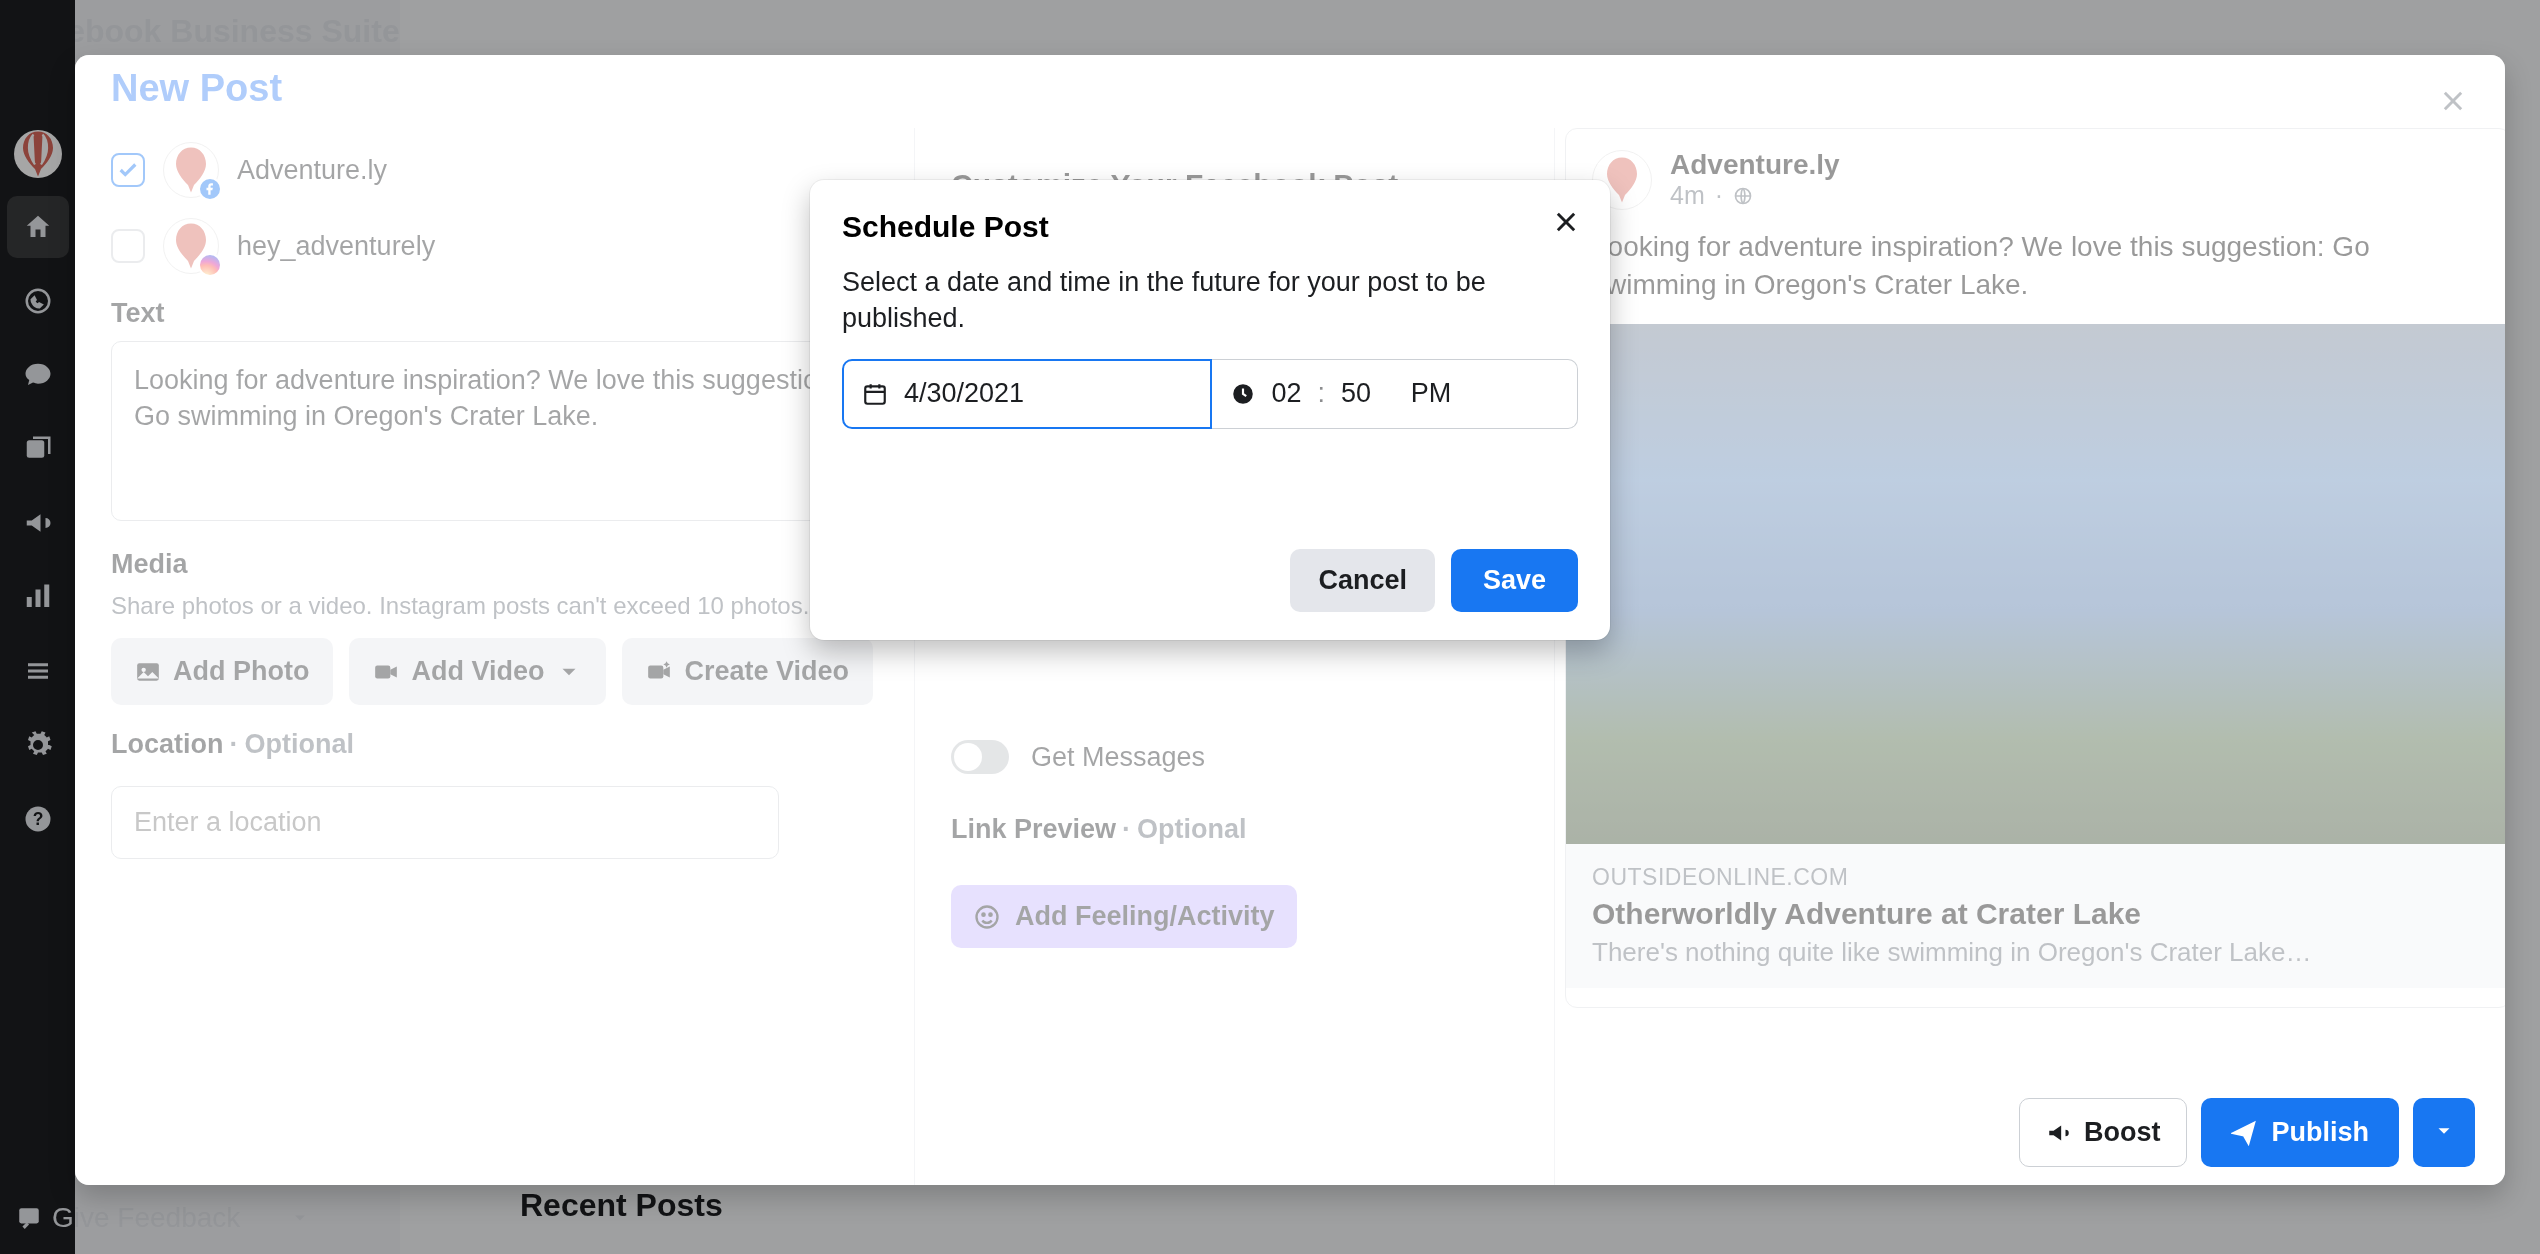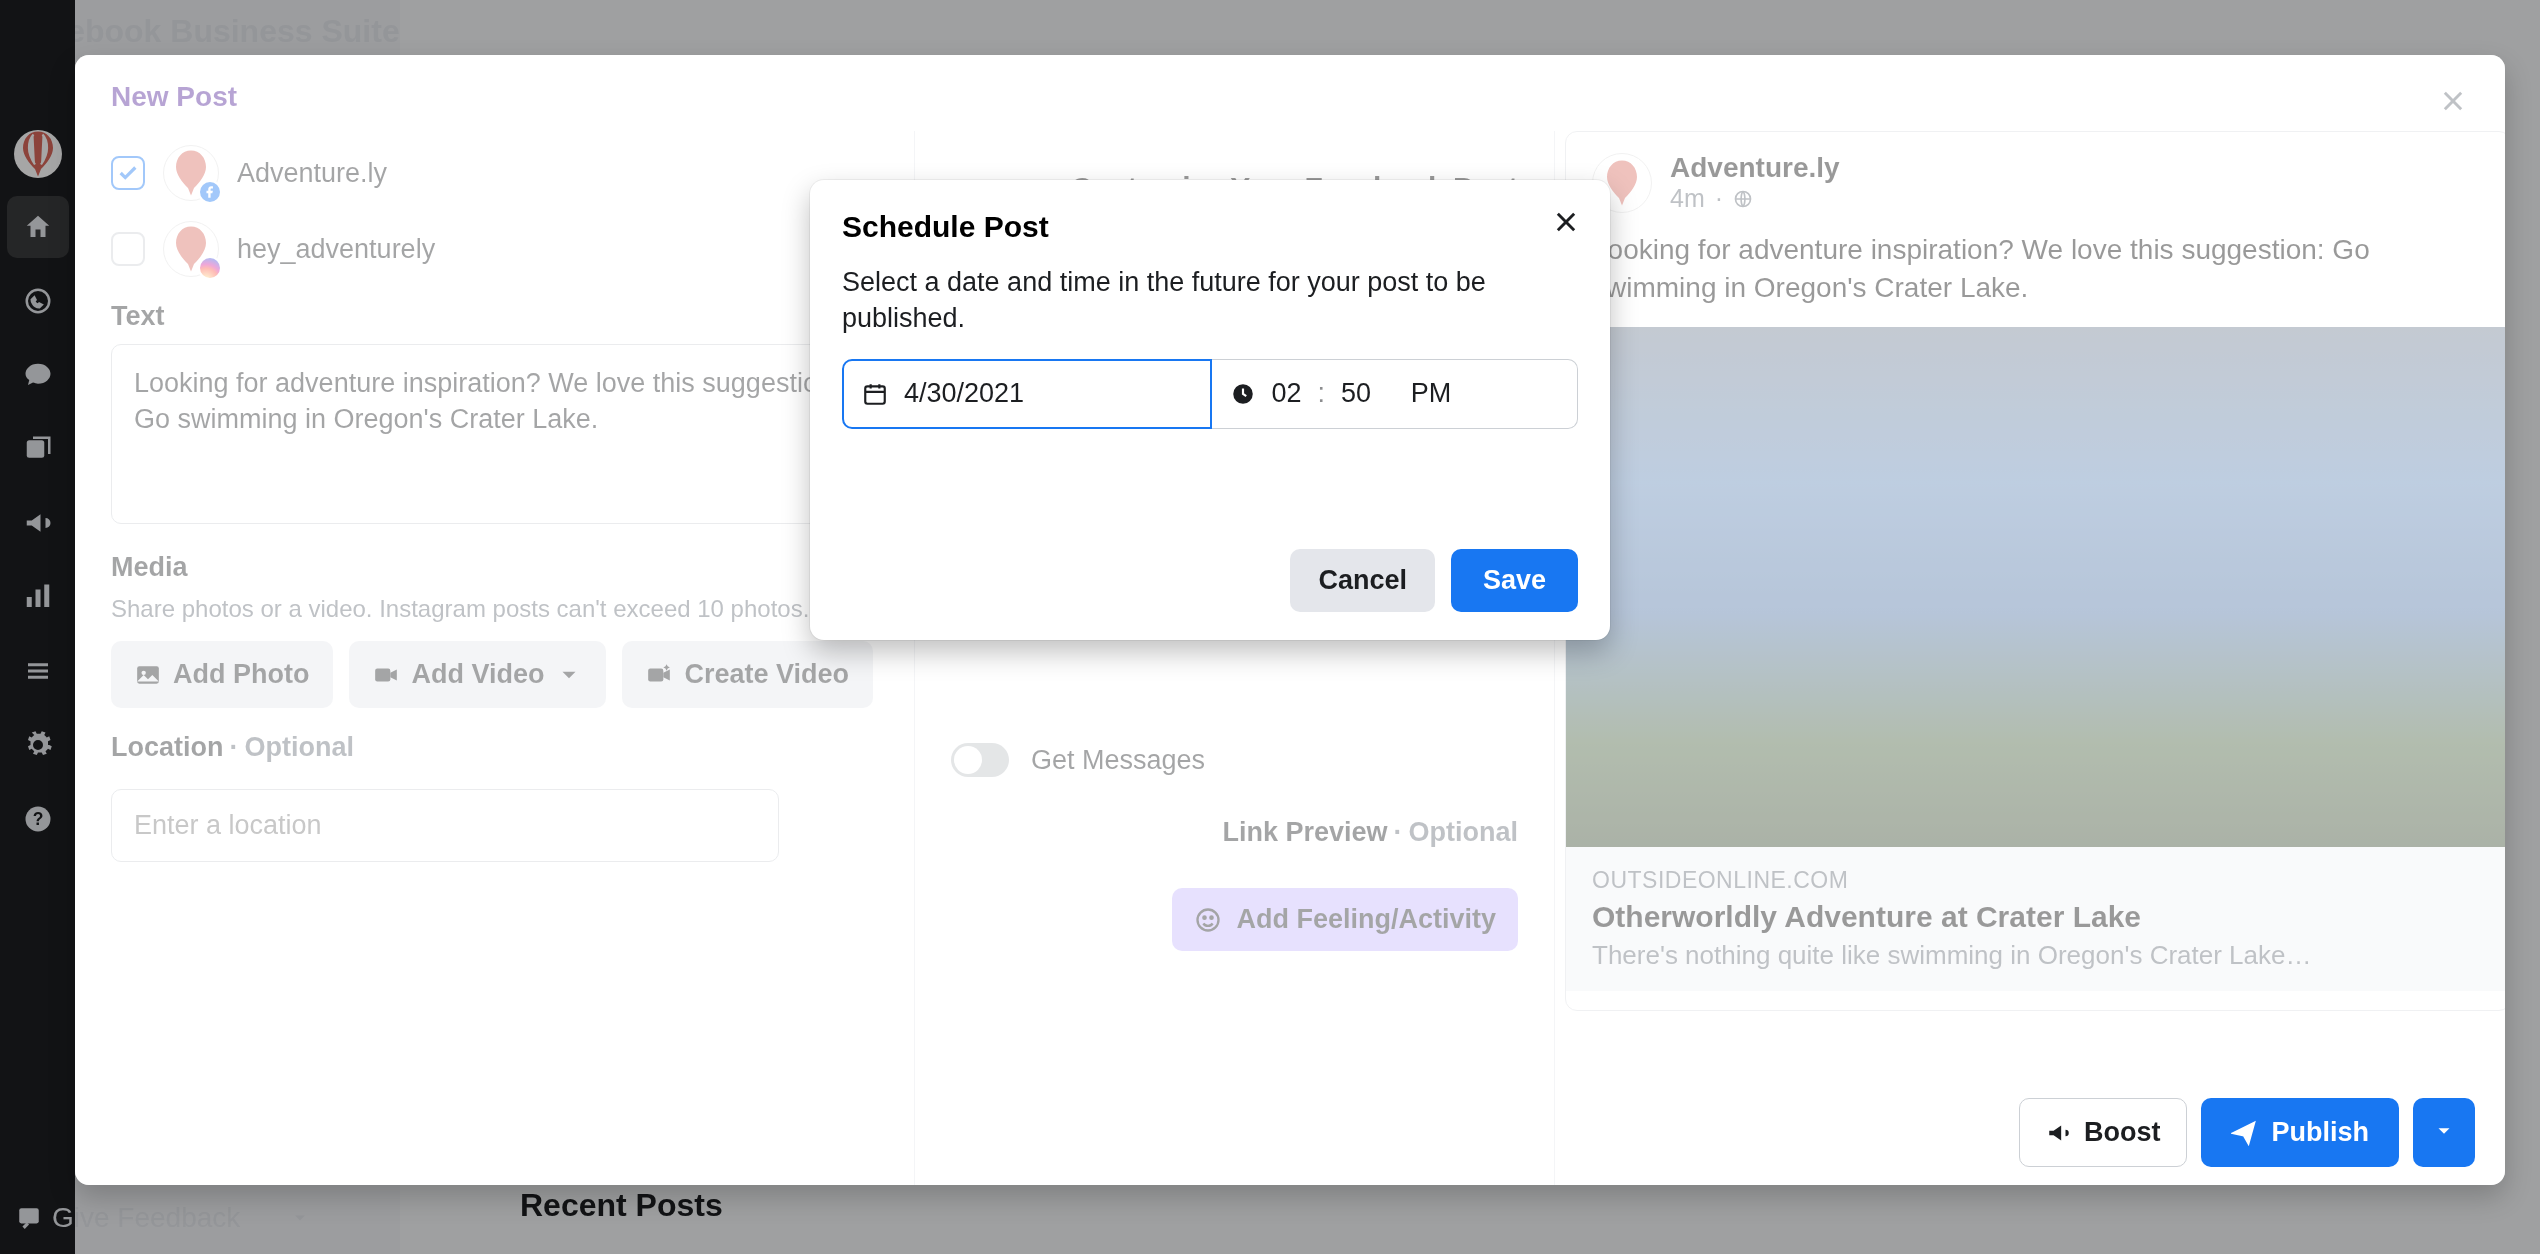--- a/index.html
+++ b/index.html
@@ -12,26 +12,26 @@
 .leftnav .navicon.active { background: #3a3b3c; }
 .leftnav .navicon svg { width: 30px; height: 30px; }
 .givefeedback { position: absolute; left: 16px; bottom: 20px; color: #e4e6eb; font-size: 28px; display:flex; align-items:center; gap:10px;}
 
 .page-dimmer { position:absolute; inset:0; background: rgba(0,0,0,0.35); z-index:5; }
 .bg-content { position:absolute; left: 400px; top: 0; right:0; bottom:0; background:#f5f6f7; }
 .recentposts { position:absolute; left: 520px; bottom: 30px; font-size: 32px; font-weight:700; color:#1c1e21; }
 
 .modal { position:absolute; left: 75px; top: 55px; width: 2430px; height: 1130px; background: #fff; border-radius: 14px; z-index:10; box-shadow: 0 12px 28px rgba(0,0,0,0.2); display:flex; flex-direction:column; }
 .modal-dimmer { position:absolute; inset:0; background: rgba(255,255,255,0.6); z-index:30; border-radius:14px; pointer-events:none; }
-.modal-header { padding: 26px 36px 18px; font-size: 28px; font-weight: 700; color:#4c1d95; }
+.modal-header { padding: 12px 36px 18px; font-size: 38px; font-weight: 700; color:#3b82f6; }
 .modal-close { position:absolute; top: 22px; right: 28px; width:48px; height:48px; display:flex; align-items:center; justify-content:center; border-radius:50%; color:#606770; }
 .modal-close svg{width:28px;height:28px;}
 .modal-body { flex:1; display:flex; position:relative; overflow:hidden; }
 .col-left { width: 840px; padding: 0 36px; border-right: 1px solid #e4e6eb; }
-.col-mid  { width: 640px; padding: 0 36px; border-right: 1px solid #e4e6eb; text-align: right; }
+.col-mid  { width: 640px; padding: 0 36px; border-right: 1px solid #e4e6eb; }
 .col-right{ flex:1; padding: 0 0 0 10px; overflow:hidden; }
 .page-sel-row { display:flex; align-items:center; gap:18px; margin: 14px 0 20px; }
 .checkbox { width: 34px; height: 34px; border: 2px solid #ccd0d5; border-radius: 8px; display:flex; align-items:center; justify-content:center; background:#fff;}
 .checkbox.checked { border-color:#1877f2; }
 .checkbox.checked svg{ width:22px; height:22px; color:#1877f2;}
 .page-avatar { width:56px; height:56px; border-radius:50%; background: #fff; position:relative; display:flex; align-items:center; justify-content:center; border:1px solid #ddd;}
 .page-avatar .badge { position:absolute; right:-4px; bottom:-4px; width:24px; height:24px; border-radius:50%; border:2px solid #fff; display:flex; align-items:center; justify-content:center;}
 .page-name { font-size:27px; color:#1c1e21; }
 .sect-label { font-size:27px; font-weight:700; color:#1c1e21; margin-top: 24px; margin-bottom: 12px;}
 .textarea { width:100%; height: 180px; border:1px solid #ccd0d5; border-radius:10px; padding: 20px 22px; font-size:27px; color:#1c1e21; resize:none; font-family:inherit; line-height:1.35;}

